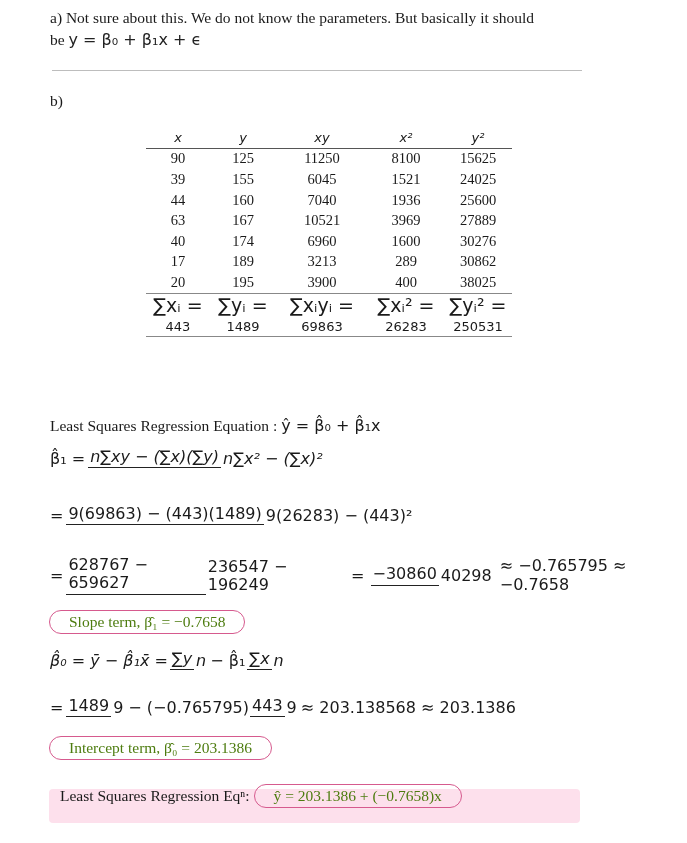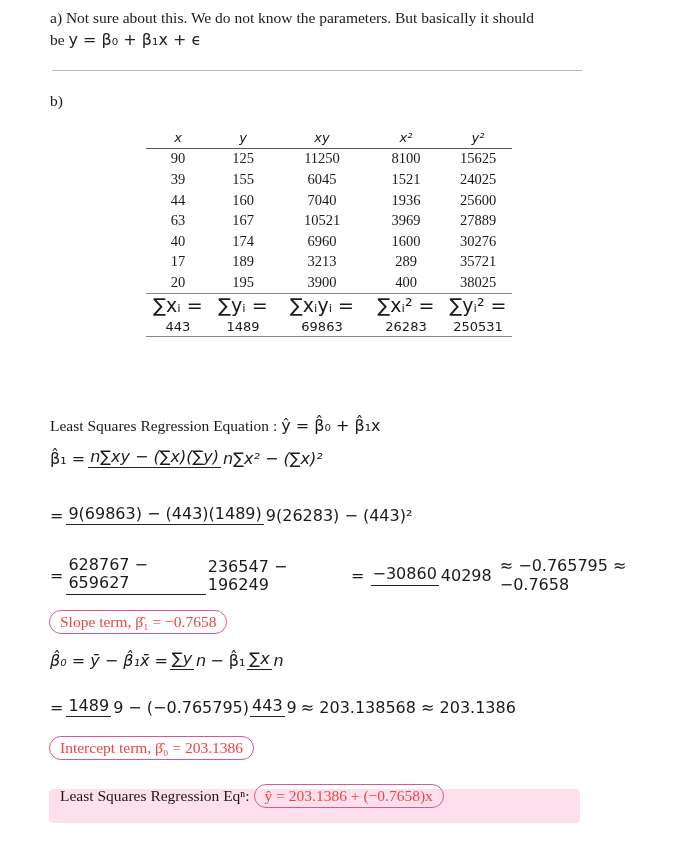--- a/index.html
+++ b/index.html
@@ -11,21 +11,21 @@
   .hr { left:52px; top:70px; width:530px; height:1px; background:#bdbdbd; }
   table.t { border-collapse:collapse; font-size:14.5px; }
   table.t td, table.t th { text-align:center; padding:0; height:20.6px; }
   table.t th { font-weight:normal; font-family:"DejaVu Sans", sans-serif; font-style:italic; font-size:13px; border-bottom:1px solid #555; }
   .c1{width:64px}.c2{width:66px}.c3{width:92px}.c4{width:76px}.c5{width:68px}
   tr.sumhead td { border-top:1px solid #888; font-family:"DejaVu Sans",sans-serif; font-size:19px; }
   tr.sumval td { border-bottom:1px solid #888; font-family:"DejaVu Sans",sans-serif; font-size:13px; }
   .frac { display:inline-flex; flex-direction:row; align-items:center; vertical-align:middle; margin:0 3px; }
   .frac .num { border-bottom:1px solid #222; padding:0 2px 1px; line-height:1.15; }
   .frac .den { padding:1px 2px 0; line-height:1.15; }
-  .pill { border:1.3px solid #d65a8e; border-radius:13px; color:#ef4444; padding:1px 10px; display:inline-block; line-height:20px; }
+  .pill { border:1.3px solid #d65a8e; border-radius:13px; color:#4d7c0f; padding:1px 19px; display:inline-block; line-height:20px; }
   .pinkbox { left:49px; top:789px; width:531px; height:34px; background:#fde0ec; border-radius:4px; }
 </style>
 </head>
 <body>
 
 <div class="abs" style="left:50px;top:9px;">a) Not sure about this. We do not know the parameters. But basically it should</div>
 <div class="abs" style="left:50px;top:30px;">
   <span>be</span>
   <span class="math" style="color:#222">y = β₀ + β₁x + ϵ</span>
 </div>
@@ -78,21 +78,21 @@
           <td>174</td>
           <td>6960</td>
           <td>1600</td>
           <td>30276</td>
         </tr>
         <tr>
           <td>17</td>
           <td>189</td>
           <td>3213</td>
           <td>289</td>
-          <td>35721</td>
+          <td>30862</td>
         </tr>
         <tr>
           <td>20</td>
           <td>195</td>
           <td>3900</td>
           <td>400</td>
           <td>38025</td>
         </tr>
       </tbody>
     <tfoot>

